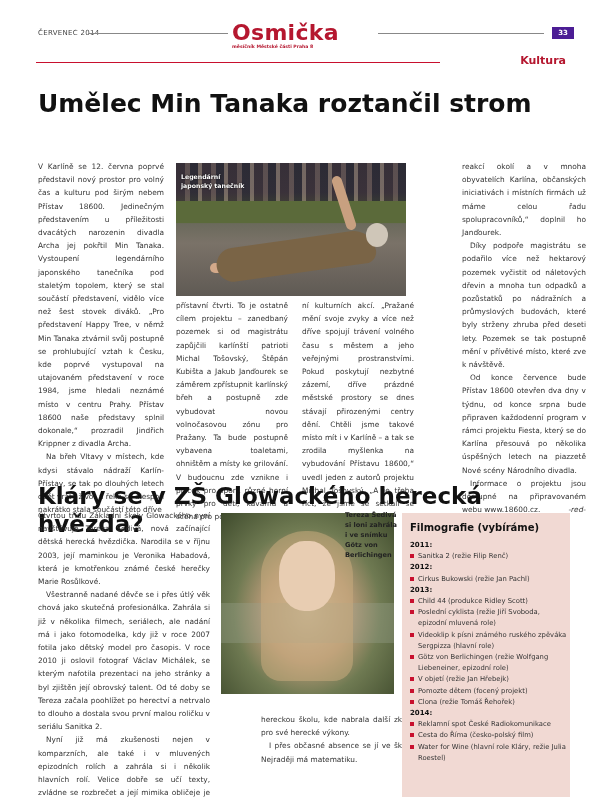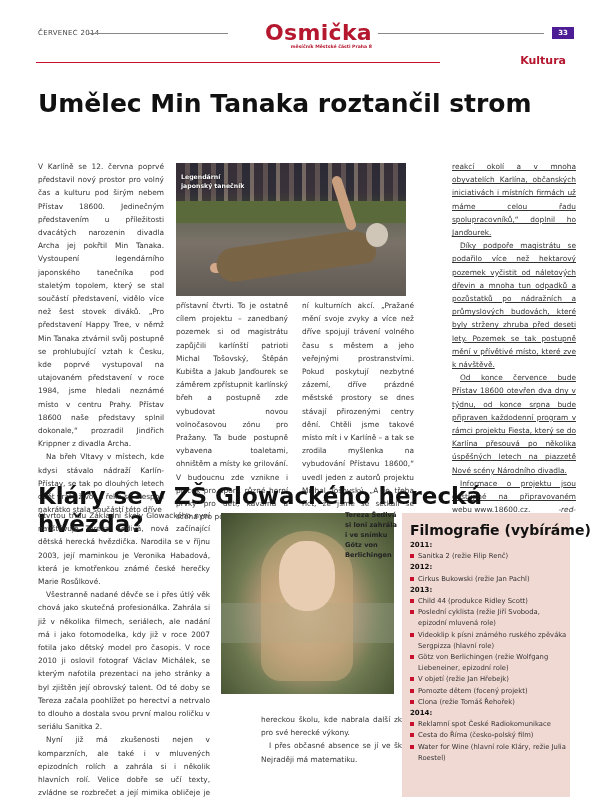--- a/index.html
+++ b/index.html
@@ -1,21 +1,21 @@
 <!DOCTYPE html>
 <html><head>
 <meta charset="utf-8">
 <style>
   html, body { margin:0; padding:0; background:#fff; }
   body { width:600px; height:800px; position:relative; overflow:hidden; font-family:"DejaVu Sans", sans-serif; color:#222; }
   .abs { position:absolute; }
   
   .hdr-date { left:38px; top:29px; font-size:7px; color:#444; letter-spacing:0.3px; }
   .hdr-line { height:1px; background:#888; }
-  .brand { left:232px; top:22px; width:140px; text-align:right; }
+  .brand { left:232px; top:22px; width:140px; text-align:left; }
   .brand-name { font-size:22px; font-weight:bold; color:#b5172f; line-height:22px; letter-spacing:0.3px; }
   .brand-sub { font-size:4.6px; font-weight:bold; color:#b5172f; line-height:6px; }
   .page-num { left:552px; top:27px; width:22px; height:12px; background:#4c1d95; color:#fff; font-size:7px; font-weight:bold; text-align:center; line-height:12px; }
   .sect-line { left:36px; top:62px; width:404px; height:1px; background:#c8102e; }
   .sect-label { left:448px; top:54px; width:118px; text-align:right; font-size:11px; font-weight:bold; color:#b5172f; }
   
   .title1 { left:38px; top:89px; width:540px; font-size:25px; font-weight:bold; line-height:30px; color:#111; font-family:"DejaVu Sans", sans-serif; }
   .title2 { left:38px; top:482px; width:540px; font-size:23px; font-weight:bold; line-height:28px; color:#111; }
   
   .col { font-size:7.4px; line-height:13.2px; color:#333; text-align:justify; }
@@ -34,21 +34,21 @@
   .cap1 { left:5px; top:9px; font-size:6.2px; font-weight:bold; color:#fff; line-height:9px; text-shadow:0 0 2px #000; }
   
   .photo2 { left:221px; top:513px; width:173px; height:181px; overflow:hidden;
     background: radial-gradient(ellipse at 50% 55%, #d8c2a4 0%, #b89a78 35%, #6f7a52 60%, #3e4a2c 100%); }
   .p2-face { left:58px; top:28px; width:56px; height:70px; background:#e8cdb2; border-radius:45%; }
   .p2-hair { left:40px; top:18px; width:92px; height:150px; background:#c9ab7d; border-radius:45px 45px 20px 20px; opacity:0.55; }
   .p2-water { left:0; top:90px; width:173px; height:40px; background:#9aa48e; opacity:0.35; }
   .cap2 { left:403px; top:512px; width:60px; font-size:6.6px; font-weight:bold; line-height:10px; color:#222; }
   
   .filmbox { left:402px; top:513px; width:168px; height:284px; background:#f1d9d3; padding:0; }
-  .film-title { left:410px; top:522px; font-size:14px; font-weight:bold; color:#111; }
+  .film-title { left:410px; top:522px; font-size:10px; font-weight:bold; color:#111; }
   .film-list { left:410px; top:540px; width:158px; font-size:6.8px; line-height:11.2px; color:#333; }
   .film-year { font-weight:bold; color:#111; font-size:7px; }
   .film-item { position:relative; padding-left:8px; }
   .film-item .bullet { position:absolute; left:0; top:3px; width:4px; height:4px; background:#c8102e; }
 </style>
 </head>
 <body>
 
 <div class="abs hdr-date">ČERVENEC 2014</div>
 <div class="abs hdr-line" style="left:88px;top:33px;width:140px;"></div>
@@ -82,21 +82,21 @@
     <div>japonský tanečník</div>
   </div>
 </div>
 
 <div class="abs col" style="left:176px;top:299px;width:112px;">
   <p>přístavní čtvrti. To je ostatně cílem projektu – zanedbaný pozemek si od magistrátu zapůjčili karlínští patrioti Michal Tošovský, Štěpán Kubišta a Jakub Janďourek se záměrem zpřístupnit karlínský břeh a postupně zde vybudovat novou volnočasovou zónu pro Pražany. Ta bude postupně vybavena toaletami, ohništěm a místy ke grilování. V budoucnu zde vznikne i plácek pro sport, různé herní prvky pro děti, kavárna a scéna pro pořádá-</p>
 </div>
 <div class="abs col" style="left:302px;top:299px;width:112px;">
   <p>ní kulturních akcí. „Pražané mění svoje zvyky a více než dříve spojují trávení volného času s městem a jeho veřejnými prostranstvími. Pokud poskytují nezbytné zázemí, dříve prázdné městské prostory se dnes stávají přirozenými centry dění. Chtěli jsme takové místo mít i v Karlíně – a tak se zrodila myšlenka na vybudování Přístavu 18600,“ uvedl jeden z autorů projektu Michal Tošovský. „A je třeba říct, že jsme se setkali se skvělou</p>
 </div>
-<div class="abs col" style="left:452px;top:160px;width:124px;text-decoration:underline;">
+<div class="abs col" style="left:462px;top:160px;width:124px;">
   <p>reakcí okolí a v mnoha obyvatelích Karlína, občanských iniciativách i místních firmách už máme celou řadu spolupracovníků,“ doplnil ho Janďourek.</p>
   <p class="ind">Díky podpoře magistrátu se podařilo více než hektarový pozemek vyčistit od náletových dřevin a mnoha tun odpadků a pozůstatků po nádražních a průmyslových budovách, které byly strženy zhruba před deseti lety. Pozemek se tak postupně mění v přívětivé místo, které zve k návštěvě.</p>
   <p class="ind">Od konce července bude Přístav 18600 otevřen dva dny v týdnu, od konce srpna bude připraven každodenní program v rámci projektu Fiesta, který se do Karlína přesouvá po několika úspěšných letech na piazzetě Nové scény Národního divadla.</p>
   <p class="ind"><span>Informace o projektu jsou dostupné na připravovaném webu www.18600.cz.</span> <span class="sig">-red-</span></p>
 </div>
 
 <div class="abs title2">Kláry se v ZŠ Glowackého herecká hvězda?</div>
 
 <div class="abs col" style="left:38px;top:509px;width:172px;">
   <p>Čtvrtou třídu Základní školy Glowackého nyní navštěvuje Tereza Šedivá, nová začínající dětská herecká hvězdička. Narodila se v říjnu 2003, její maminkou je Veronika Habadová, která je kmotřenkou známé české herečky Marie Rosůlkové.</p>

